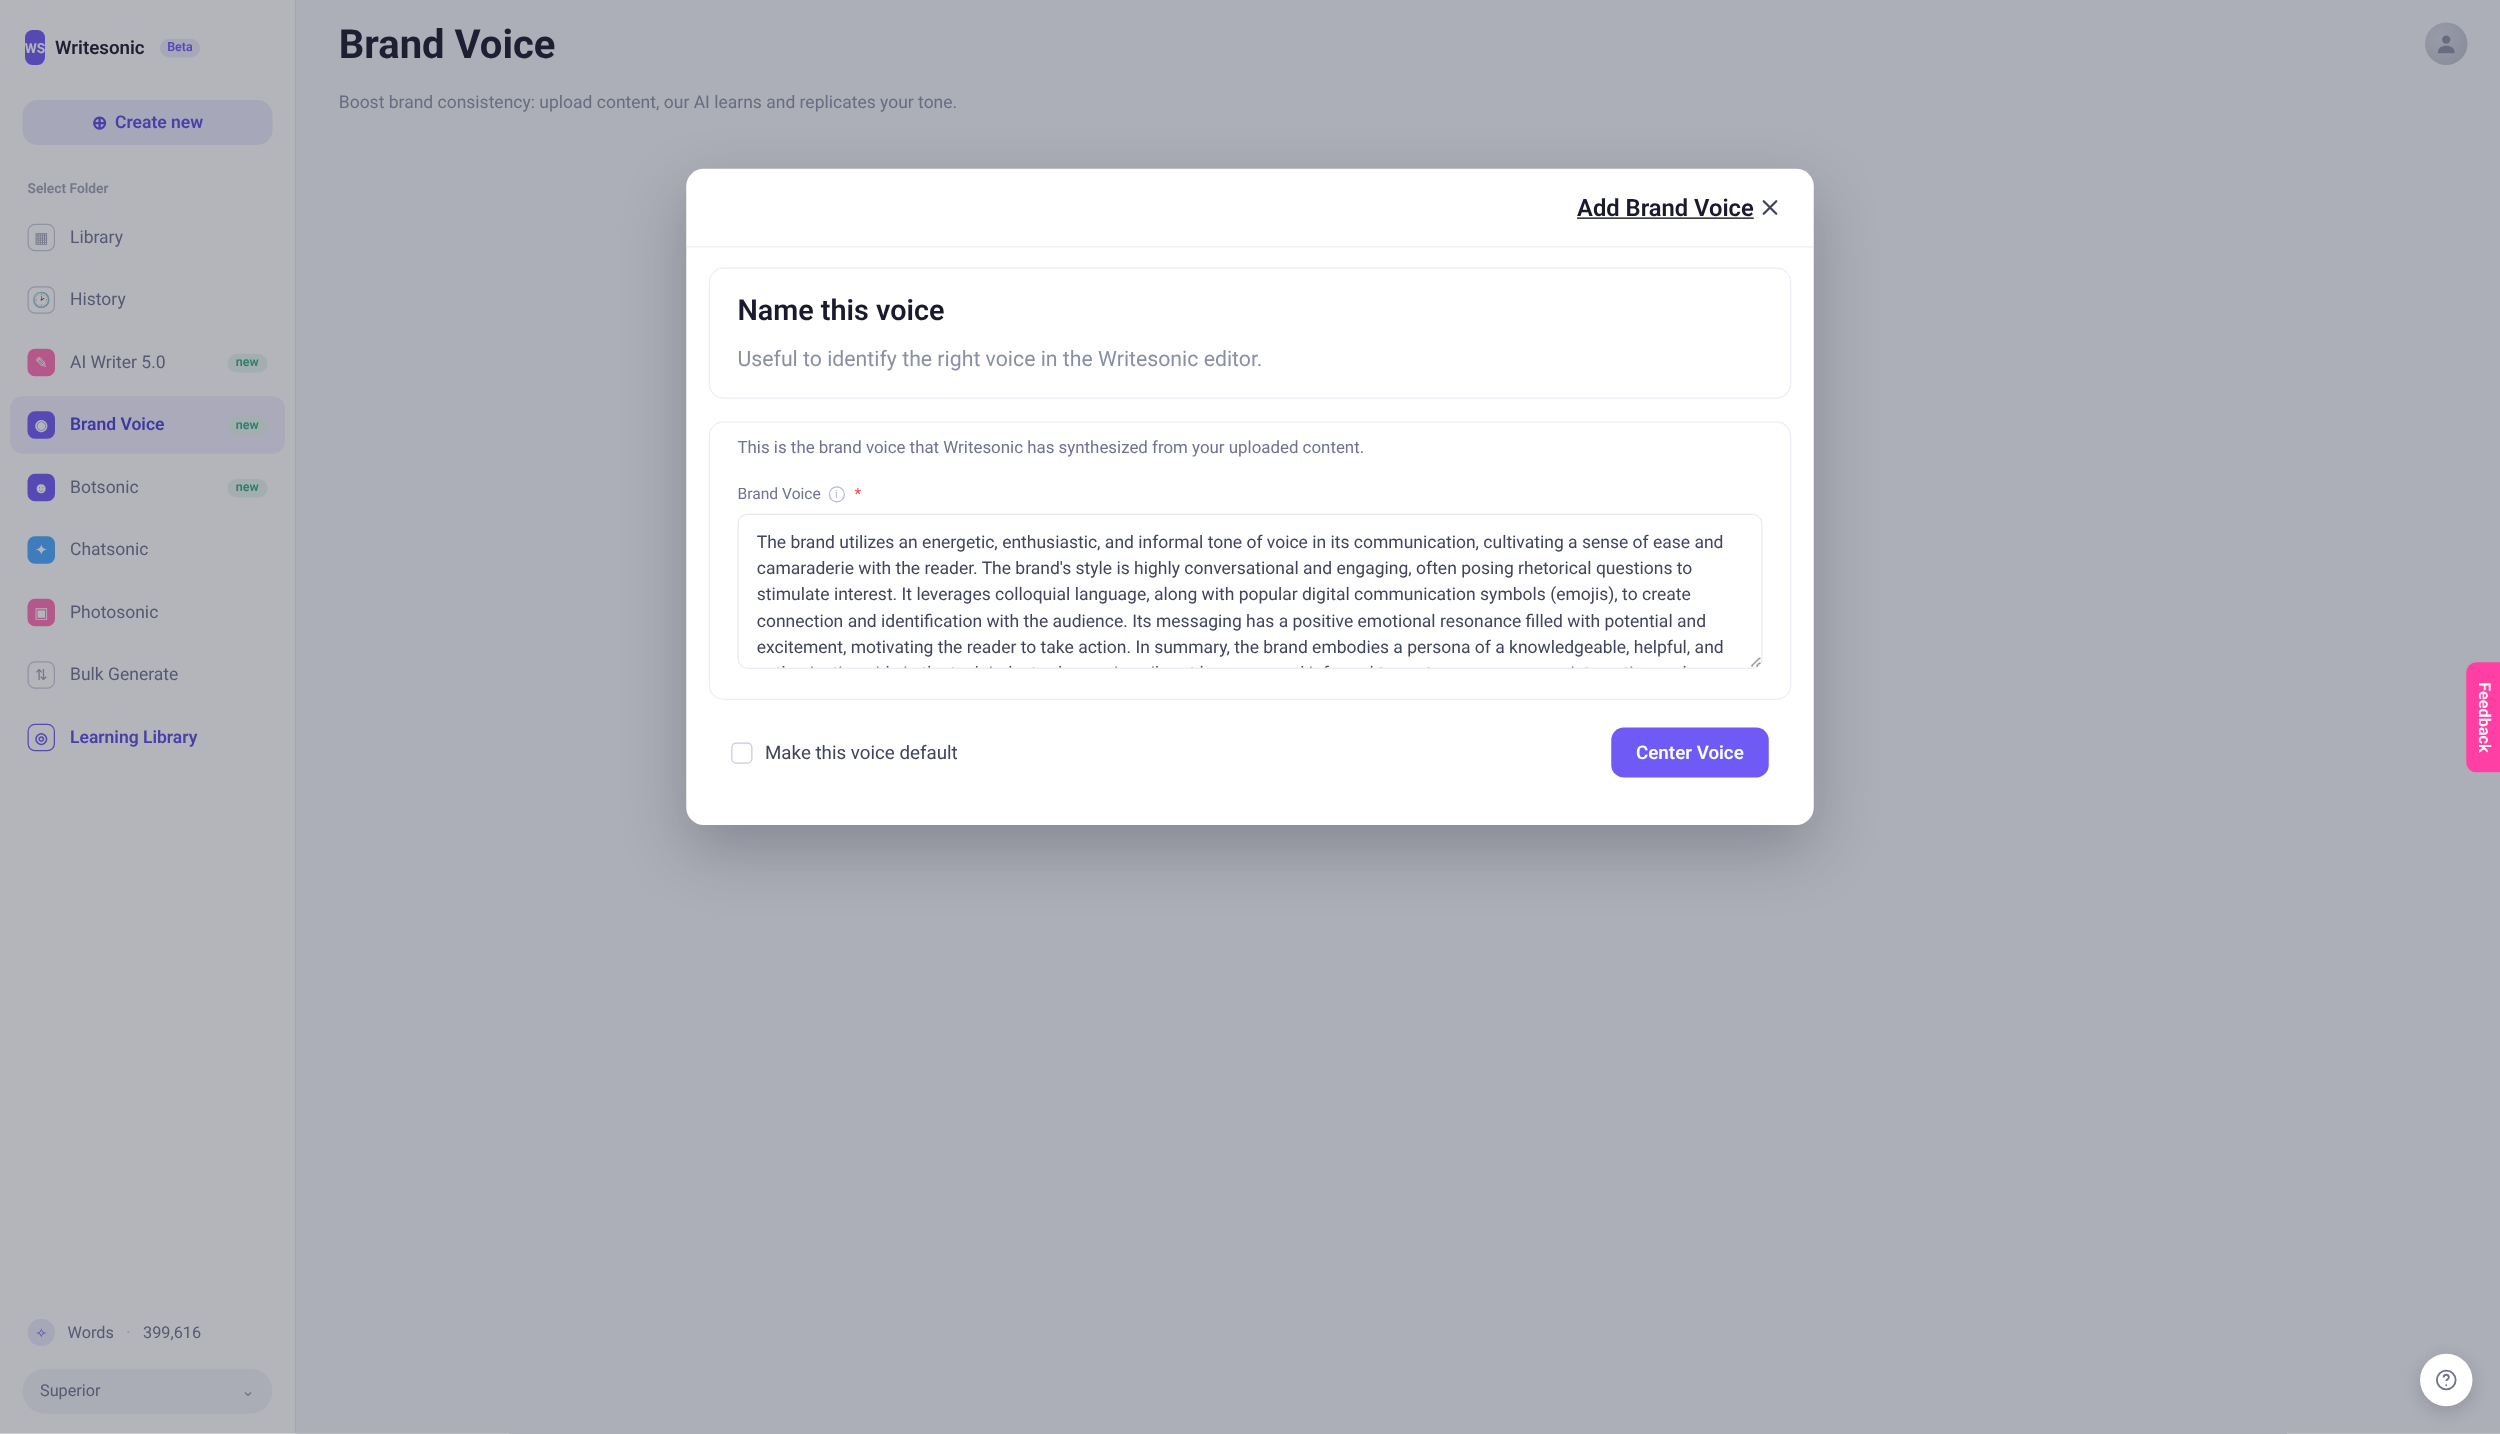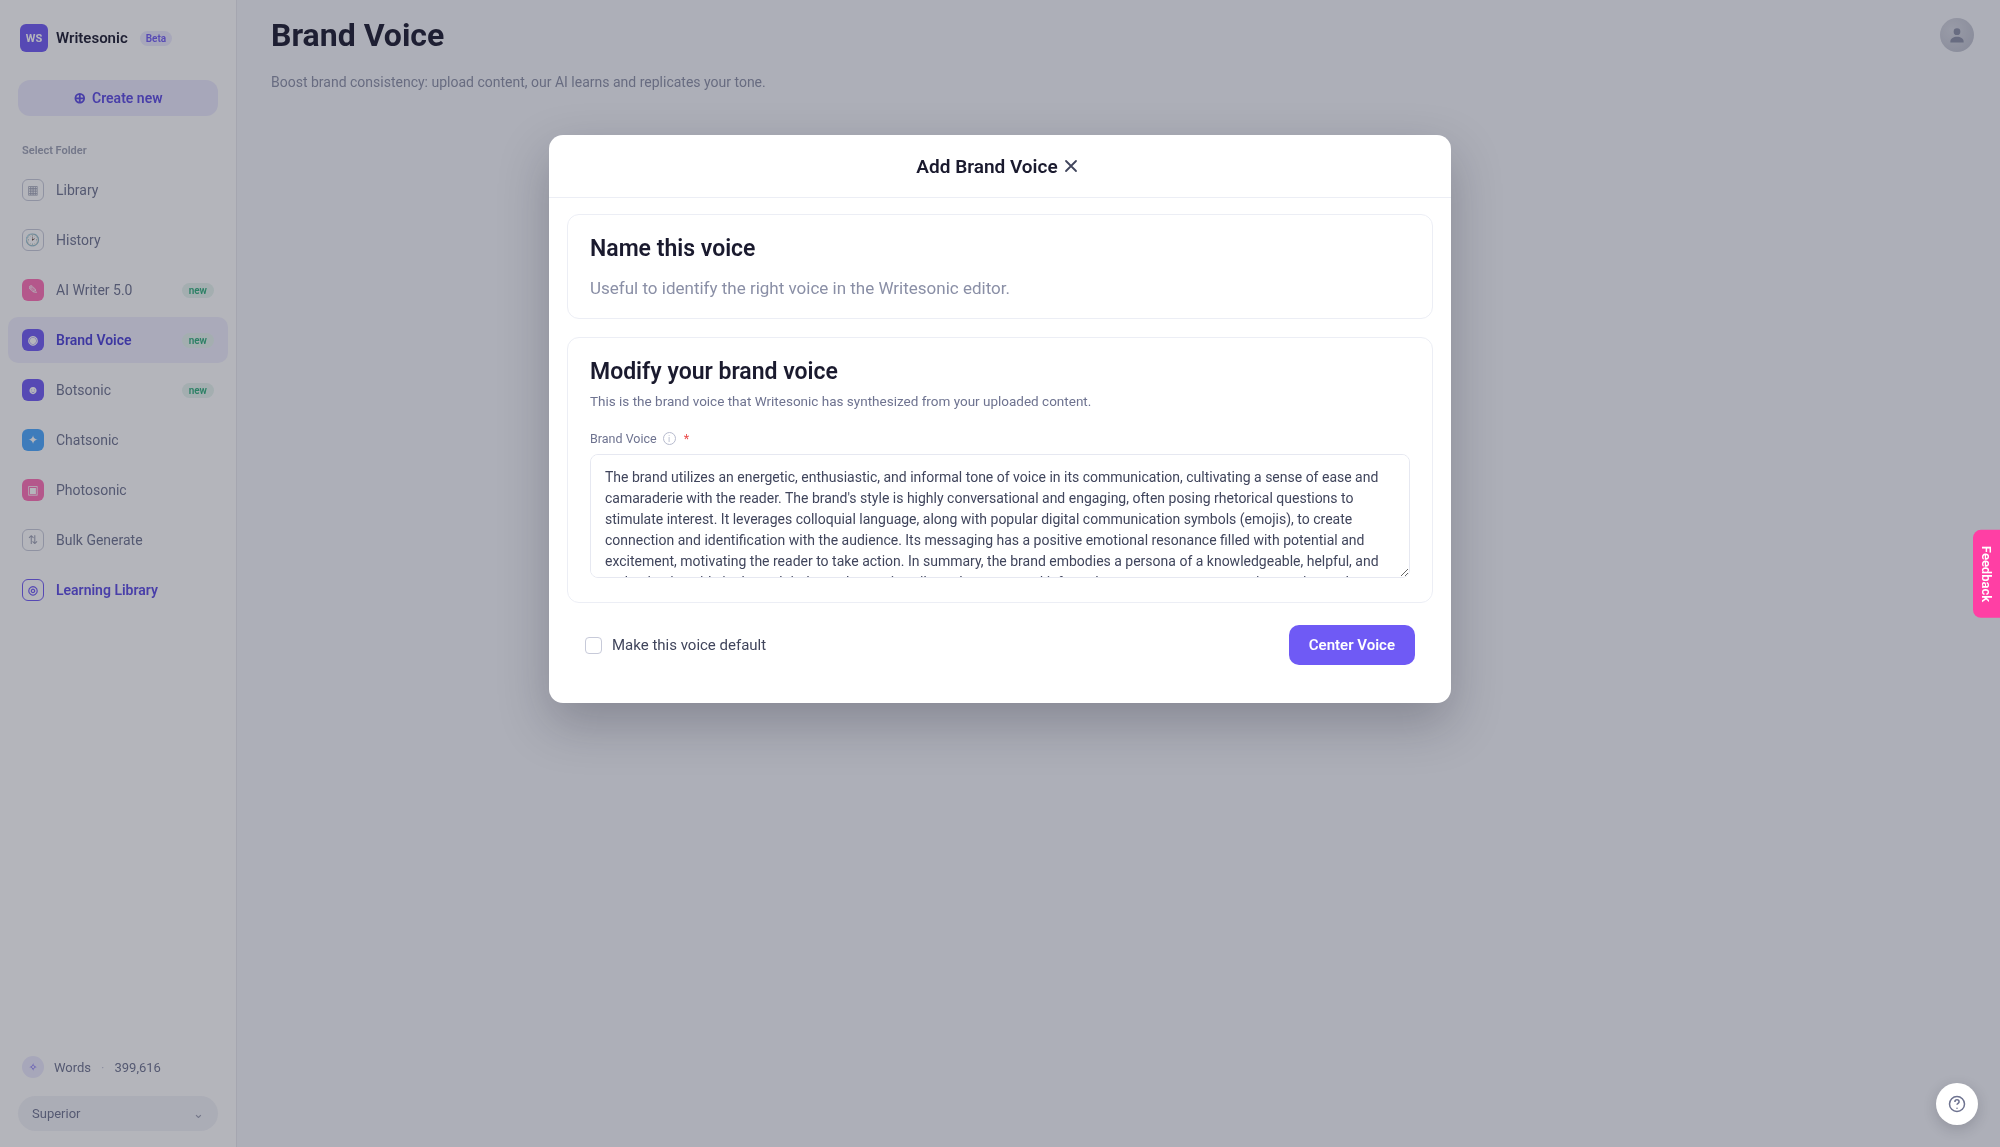--- a/index.html
+++ b/index.html
@@ -7,21 +7,21 @@
   body { background: #f5f6fa; position: relative; }
 
   
   .sidebar {
     position: absolute; top: 0; left: 0; width: 237px; height: 100%;
     background: #ffffff; border-right: 1px solid #e8e8ef;
     display: flex; flex-direction: column; padding: 16px 8px;
   }
   .brand-row { display:flex; align-items:center; gap:8px; padding:8px 12px; }
   .brand-logo {
-    width: 28px; height:28px; border-radius:6px; background:#6f5af5;
+    width: 16px; height:28px; border-radius:6px; background:#6f5af5;
     display:flex; align-items:center; justify-content:center; color:#fff;
     font-size:11px; font-weight:700;
   }
   .brand-name { font-weight:600; font-size:15px; color:#1a1a2e; }
   .badge-beta {
     font-size:10px; font-weight:600; padding:2px 6px; border-radius:10px;
     background:#eceafd; color:#6f5af5; margin-left:4px;
   }
   .create-btn {
     margin: 20px 10px 28px; padding: 10px 0; border-radius: 12px; border:none;
@@ -78,22 +78,22 @@
   
   .overlay {
     position:absolute; inset:0; background:rgba(40,42,60,0.35);
     display:flex; align-items:flex-start; justify-content:center; padding-top:135px;
   }
   .modal {
     width:902px; background:#fff; border-radius:14px; box-shadow:0 20px 50px rgba(20,20,40,0.25);
     overflow:hidden;
   }
   .modal-head {
-    display:flex; align-items:center; justify-content:center;
-    padding:18px 22px; border-bottom:1px solid #eceef5;
+    display:flex; align-items:center; justify-content:flex-end;
+    padding:18px 22px; border-bottom:1px solid #eceef5;text-decoration:underline;
   }
   .modal-head h2 { font-size:19px; font-weight:600; color:#1a1a2e; }
   .close-x { width:26px;height:26px;display:flex;align-items:center;justify-content:center;
     color:#40455c;cursor:pointer;border-radius:6px; }
 
   .modal-body { padding:16px 18px 18px; }
   .card {
     border:1px solid #eceef5; border-radius:12px; padding:20px 22px; margin-bottom:18px;
   }
   .card h3 { font-size:23px; font-weight:600; color:#1a1a2e; margin-bottom:16px; }
@@ -238,21 +238,20 @@
     </div>
 
     <div class="modal-body">
 
       <section class="card">
         <h3>Name this voice</h3>
         <p class="hint">Useful to identify the right voice in the Writesonic editor.</p>
       </section>
 
       <section class="card">
-        <h3>Modify your brand voice</h3>
         <p class="sub">This is the brand voice that Writesonic has synthesized from your uploaded content.</p>
 
         <div class="field-label">
           <span>Brand Voice</span>
           <span class="info">i</span>
           <span class="req">*</span>
         </div>
         <textarea class="bv-textarea" style="">The brand utilizes an energetic, enthusiastic, and informal tone of voice in its communication, cultivating a sense of ease and camaraderie with the reader. The brand's style is highly conversational and engaging, often posing rhetorical questions to stimulate interest. It leverages colloquial language, along with popular digital communication symbols (emojis), to create connection and identification with the audience. Its messaging has a positive emotional resonance filled with potential and excitement, motivating the reader to take action. In summary, the brand embodies a persona of a knowledgeable, helpful, and enthusiastic guide in the tech industry, leveraging vibrant language and informal tones to encourage user interaction and engagement.</textarea>
       </section>
 

